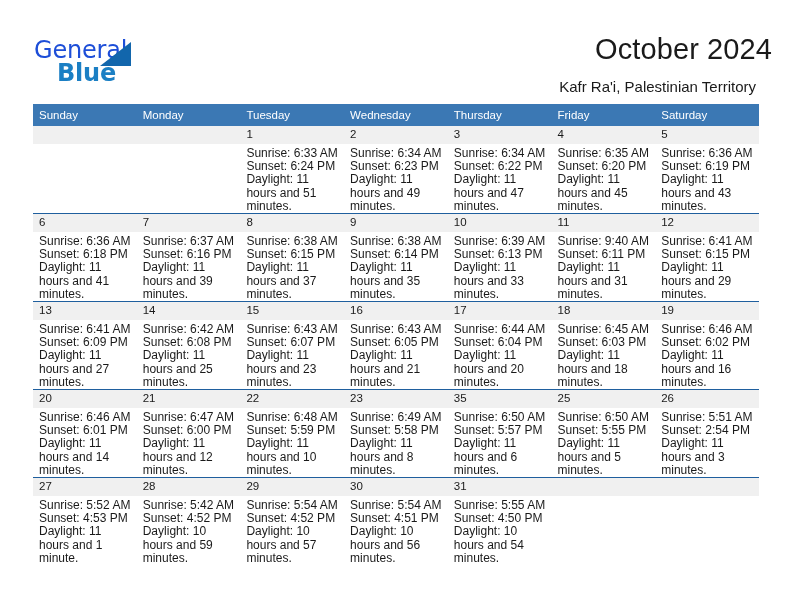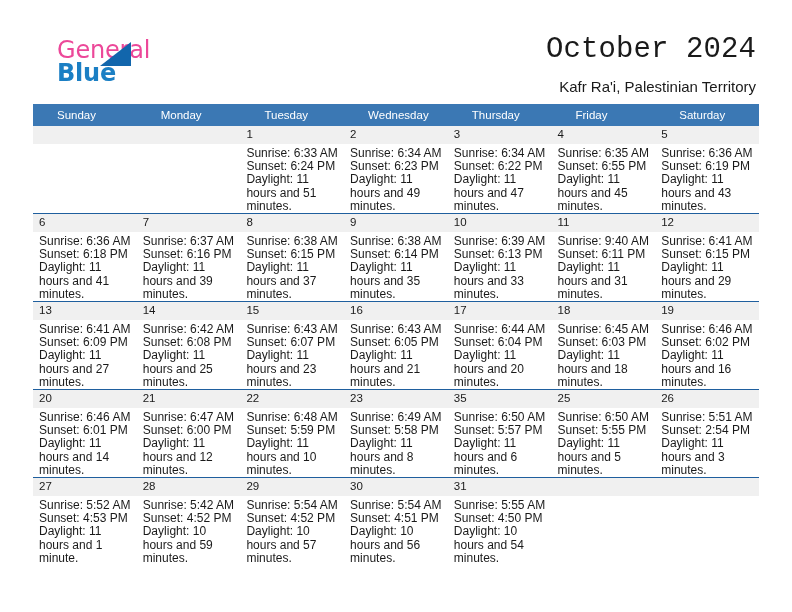--- a/index.html
+++ b/index.html
@@ -35,24 +35,23 @@
     top: 36px;
     width: 180px;
     height: 54px;
   }
   .logo-general {
     position: absolute;
     left: 0;
     top: 0;
     font-size: 24px;
     letter-spacing: -0.2px;
-    color: #ec4899;
+    color: #1d4ed8;
     font-family: "DejaVu Sans", sans-serif;
     font-weight: 400;
-    margin-left: 23px;
   }
   .logo-blue {
     position: absolute;
     left: 23px;
     top: 23px;
     font-size: 24px;
     letter-spacing: -0.2px;
     color: #1b7fc4;
     font-family: "DejaVu Sans", sans-serif;
     font-weight: 700;
@@ -62,29 +61,28 @@
     left: 66px;
     top: 6px;
     width: 0;
     height: 0;
     border-left: 31px solid transparent;
     border-bottom: 24px solid #1266ac;
   }
 
   .title {
     position: absolute;
-    right: 36px;
+    right: 20px;
     top: 33px;
     font-size: 29px;
     font-weight: 400;
     color: #1a1a1a;
     letter-spacing: 0.1px;
     text-align: center;
     white-space: nowrap;
-    font-family: Liberation Mono, monospace;
   }
   .subtitle {
     position: absolute;
     right: 36px;
     top: 78px;
     font-size: 15px;
     font-weight: 400;
     color: #1a1a1a;
     text-align: right;
     white-space: nowrap;
@@ -101,21 +99,21 @@
     border-collapse: collapse;
     table-layout: fixed;
     width: 726px;
   }
   table.cal th {
     background: #3b78b4;
     color: #ffffff;
     font-size: 11.5px;
     font-weight: 400;
     text-align: left;
-    padding: 4px 0 5px 24px;
+    padding: 4px 0 5px 6px;
     height: 13px;
     border: none;
   }
   table.cal td {
     width: 103.71px;
     height: 76px;
     vertical-align: top;
     padding: 0;
     border-top: 1px solid #1f5f9e;
     background: #ffffff;
@@ -209,21 +207,21 @@
               <div class="info">
                 <div>Sunrise: 6:34 AM</div>
                 <div>Sunset: 6:22 PM</div>
                 <div class="daylight">Daylight: 11 hours and 47 minutes.</div>
               </div>
             </td>
             <td>
               <div class="daynum">4</div>
               <div class="info">
                 <div>Sunrise: 6:35 AM</div>
-                <div>Sunset: 6:55 PM</div>
+                <div>Sunset: 6:20 PM</div>
                 <div class="daylight">Daylight: 11 hours and 45 minutes.</div>
               </div>
             </td>
             <td>
               <div class="daynum">5</div>
               <div class="info">
                 <div>Sunrise: 6:36 AM</div>
                 <div>Sunset: 6:19 PM</div>
                 <div class="daylight">Daylight: 11 hours and 43 minutes.</div>
               </div>

